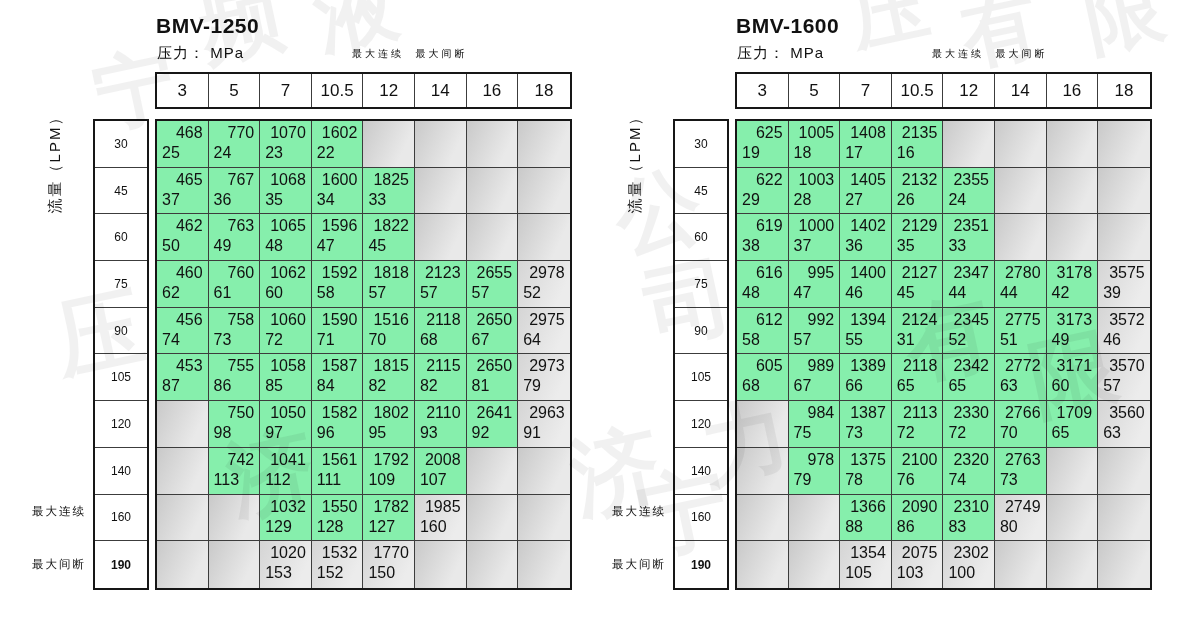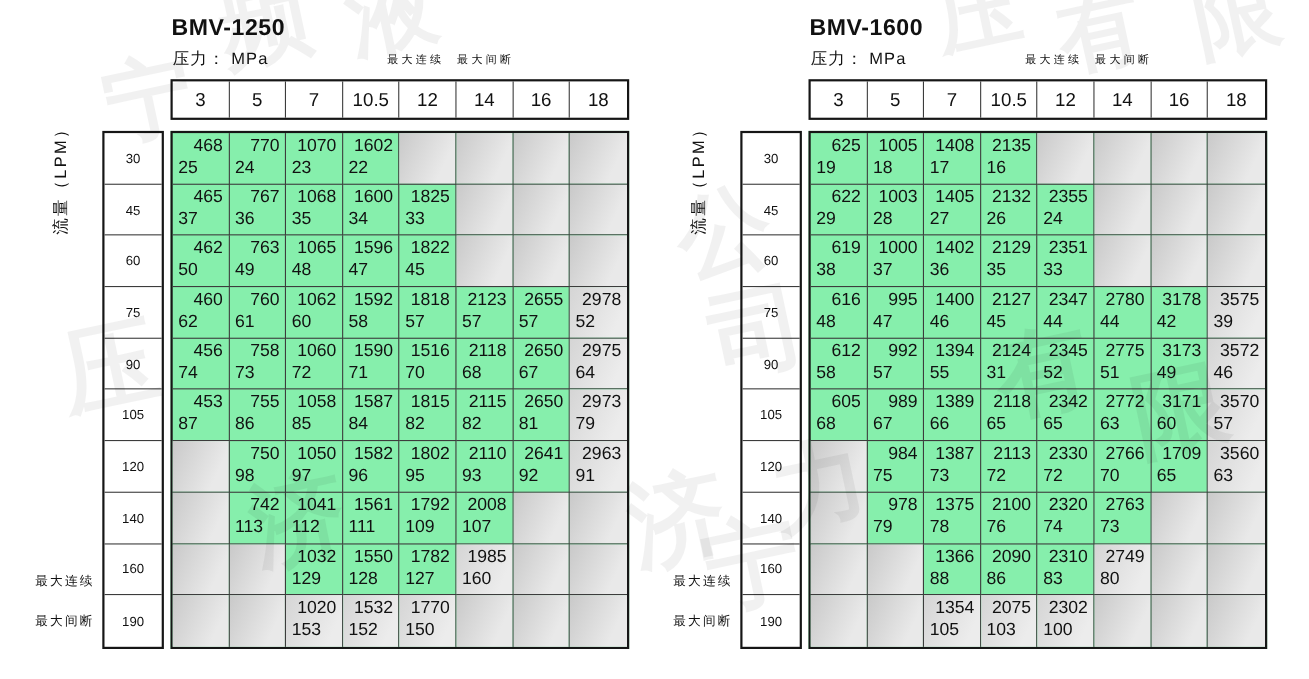--- a/index.html
+++ b/index.html
@@ -26,21 +26,21 @@
   }
   .vlabel{
     position:absolute;left:-36px;top:150px;width:186px;height:22px;
     transform:rotate(-90deg);text-align:center;
     font-size:15px;letter-spacing:2px;
   }
   .side-label{
     position:absolute;left:2px;width:84px;text-align:right;
     font-size:11.5px;letter-spacing:2px;
   }
-  .side-cont{top:521px;}
+  .side-cont{top:504px;}
   .side-inter{top:557px;}
 
   .colheads{
     position:absolute;left:155px;top:72px;
     display:grid;grid-template-columns:repeat(8,51.6px);
     height:33px;border:2px solid #161616;background:#fff;box-sizing:content-box;
   }
   .hc{
     border-right:1.6px solid #3c3c3c;
     display:flex;align-items:center;justify-content:center;
@@ -51,21 +51,21 @@
   .flowcol{
     position:absolute;left:93px;top:119px;width:52px;
     display:grid;grid-template-rows:repeat(10,46.7px);
     border:2px solid #161616;background:#fff;box-sizing:content-box;
   }
   .fc{
     border-bottom:1.6px solid #3c3c3c;
     display:flex;align-items:center;justify-content:center;
     font-size:12px;
   }
-  .fc:last-child{border-bottom:none;}
+  .fc:last-child{border-bottom:none;font-weight:bold;}
 
   .grid{
     position:absolute;left:155px;top:119px;
     display:grid;grid-template-columns:repeat(8,51.6px);grid-template-rows:repeat(10,46.7px);
     border:2px solid #161616;background:#86efac;box-sizing:content-box;
   }
   .cell{
     border-right:1.6px solid #3c3c3c;border-bottom:1.6px solid #3c3c3c;
     font-size:16px;line-height:20px;padding-top:2px;box-sizing:border-box;
     overflow:hidden;

